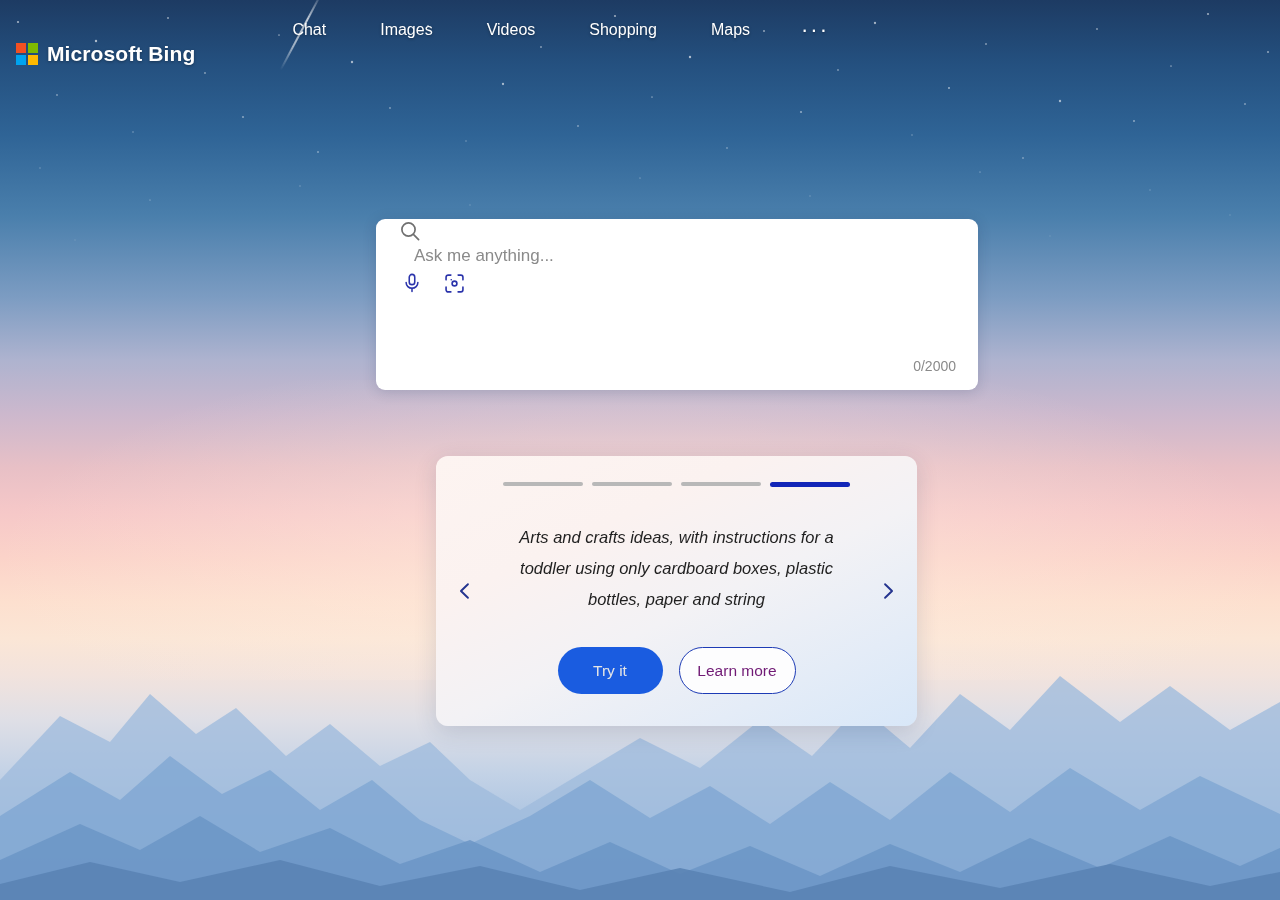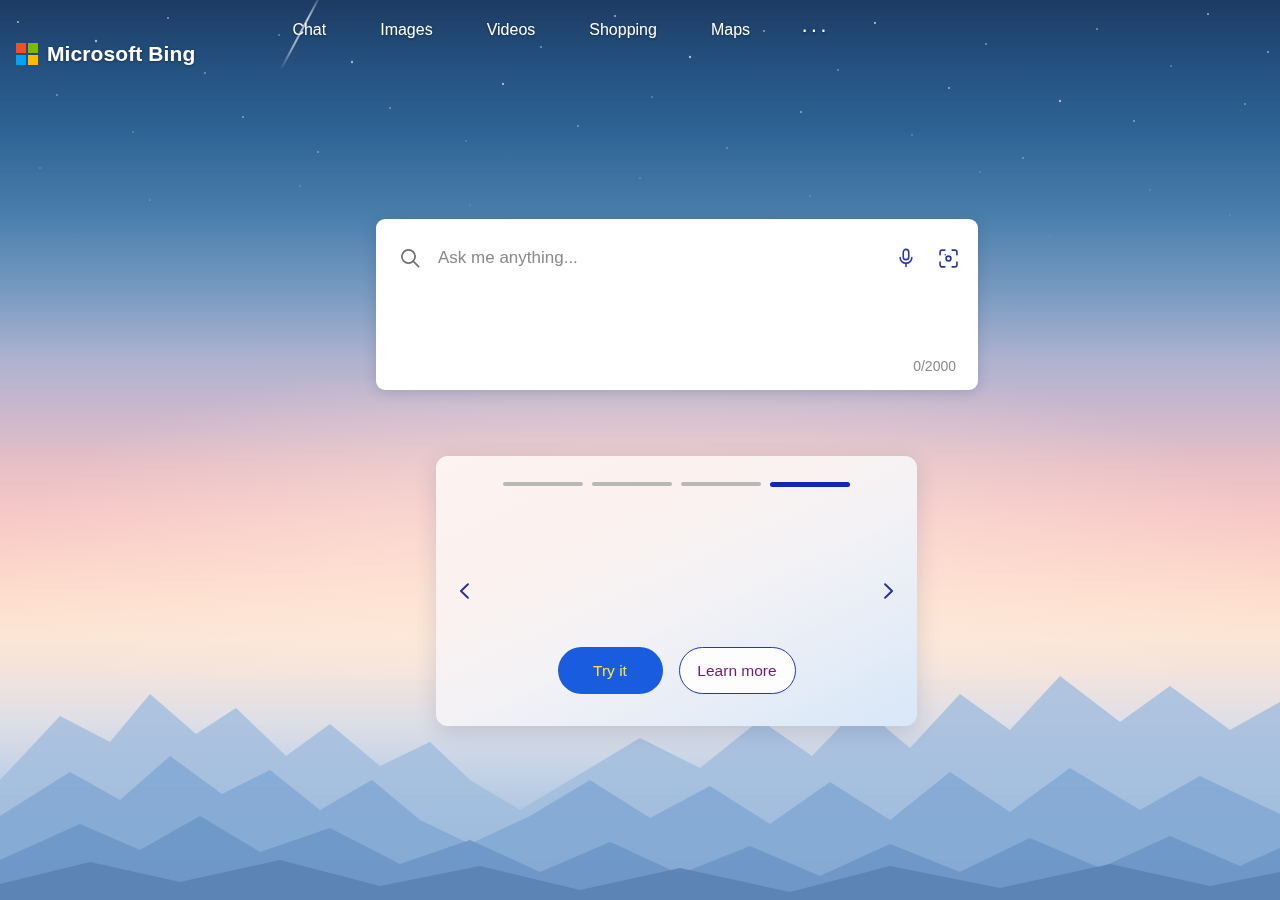--- a/index.html
+++ b/index.html
@@ -130,22 +130,23 @@
     background: #fff;
     border-radius: 9px;
     box-shadow: 0 2px 14px rgba(22,40,80,.18);
     z-index: 20;
   }
   .search-row {
     position: absolute;
     left: 0; right: 0; top: 0;
     height: 78px;
     display: flex;
-    align-items: center;
+    align-items: flex-start;
     padding: 0 16px 0 22px;
+    flex-direction: column;
   }
   .search-icon { flex: 0 0 auto; width: 24px; height: 24px; color: #707070; }
   .search-input {
     flex: 1 1 auto;
     border: none;
     outline: none;
     background: transparent;
     font-family: "Liberation Sans", sans-serif;
     font-size: 17px;
     color: #1b1b1b;
@@ -227,21 +228,21 @@
     font-family: "Liberation Sans", sans-serif;
     font-size: 15.5px;
     border-radius: 24px;
     cursor: pointer;
     height: 47px;
     display: flex; align-items: center; justify-content: center;
   }
   .btn-primary {
     width: 105px;
     background: #1a5ce0;
-    color: #fde047;
+    color: #e5e5e5;
     border: none;
   }
   .btn-secondary {
     width: 117px;
     background: #fdfdfe;
     color: #701a75;
     border: 1.6px solid #1d3bb5;
   }
 </style>
 </head>
@@ -372,20 +373,21 @@
       <span class="bar"></span>
       <span class="bar active"></span>
     </div>
 
     <button class="arrow left" aria-label="Previous">
       <svg viewBox="0 0 24 24" width="22" height="22" fill="none" stroke="currentColor" stroke-width="2.1" stroke-linecap="round" stroke-linejoin="round">
         <polyline points="15.2,4.6 7.6,12 15.2,19.4"></polyline>
       </svg>
     </button>
 
+    <div class="suggestion">Arts and crafts ideas, with instructions for a toddler using only cardboard boxes, plastic bottles, paper and string</div>
 
     <button class="arrow right" aria-label="Next">
       <svg viewBox="0 0 24 24" width="22" height="22" fill="none" stroke="currentColor" stroke-width="2.1" stroke-linecap="round" stroke-linejoin="round">
         <polyline points="8.8,4.6 16.4,12 8.8,19.4"></polyline>
       </svg>
     </button>
 
     <div class="cta">
       <button class="btn btn-primary">Try it</button>
       <button class="btn btn-secondary">Learn more</button>

